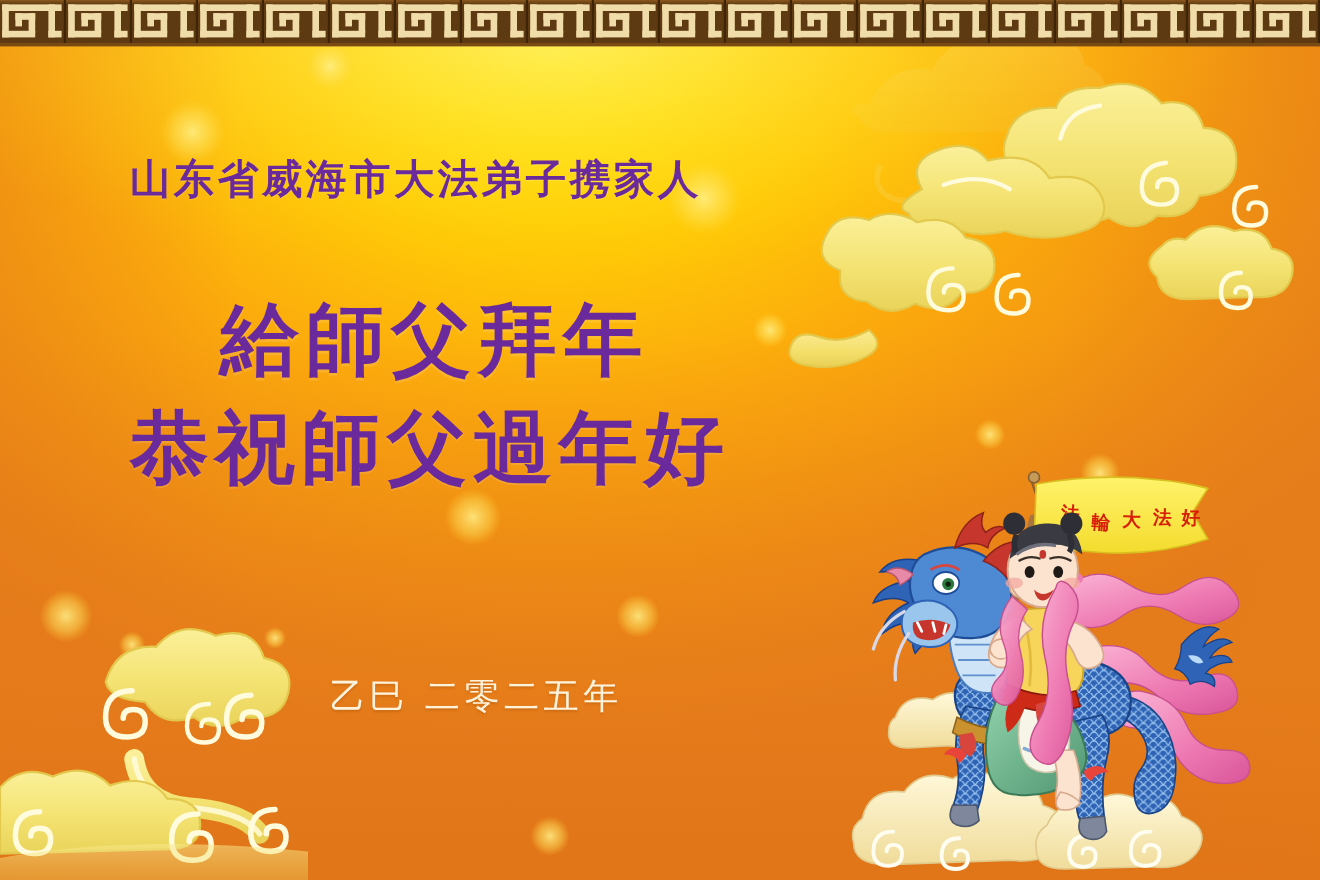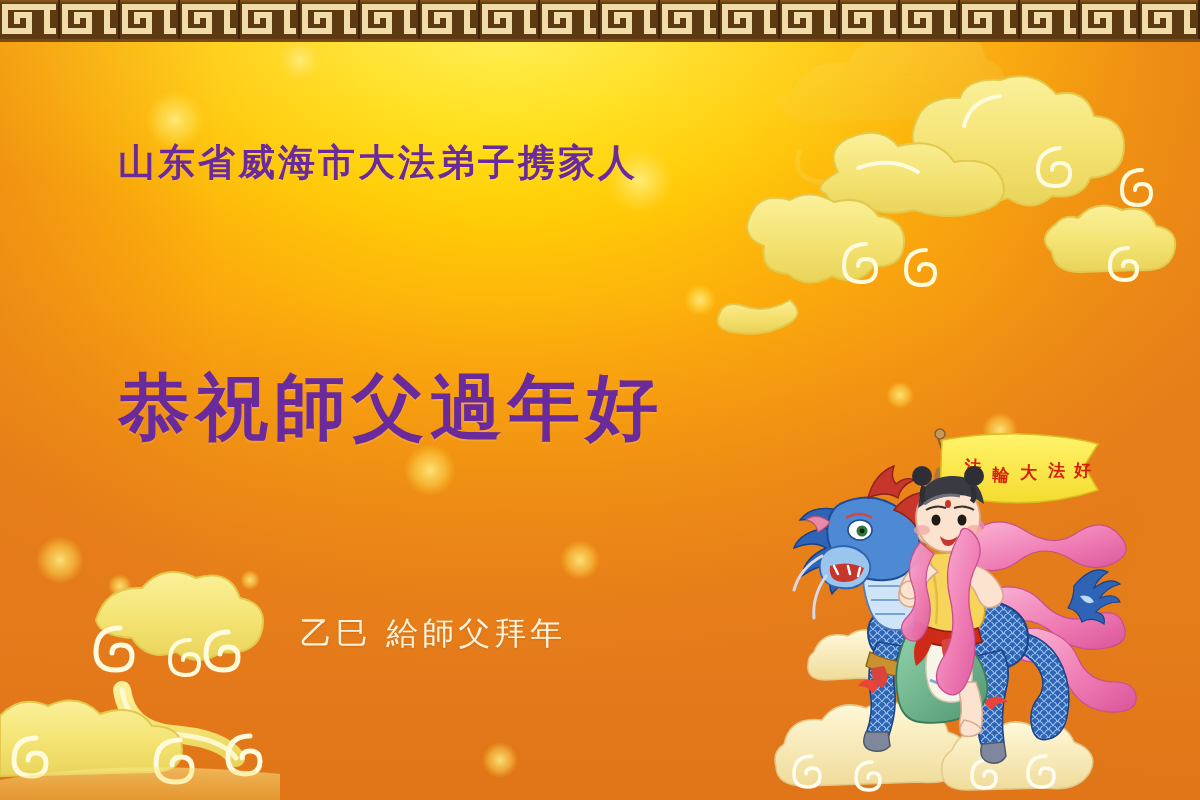--- a/index.html
+++ b/index.html
@@ -468,22 +468,23 @@
 
       <g>
         <path d="M186 120 q-18 30 -10 64 q8 34 -6 58 q-14 22 -2 34 q14 12 24 -6 q14 -28 6 -62 q-8 -32 4 -56 q10 -20 -4 -34 q-10 -8 -12 2 z" fill="url(#ribbonG)" stroke="#C74F8E" stroke-width="1.3"></path>
         <path d="M146 128 q-16 22 -8 42 q8 20 -4 32 q-12 12 -2 22 q10 8 18 -4 q10 -18 4 -40 q-6 -22 6 -40 z" fill="url(#ribbonG)" stroke="#C74F8E" stroke-width="1.3" opacity="0.95"></path>
       </g>
     </svg>
   </div>
 
   <div class="text-block">
     <div class="line-sender">山东省威海市大法弟子携家人</div>
+    <div class="line-big l1">給師父拜年</div>
     <div class="line-big l2">恭祝師父過年好</div>
-    <div class="line-date">乙巳 給師父拜年</div>
+    <div class="line-date">乙巳 二零二五年</div>
   </div>
 
   <div class="top-border">
     <div class="border-hl"></div>
     <div class="meander-row" id="meander-row">
         <div class="meander-unit">
           <div class="mk u-top"></div>
           <div class="mk u-left"></div>
           <div class="mk u-bot"></div>
           <div class="mk u-right"></div>

